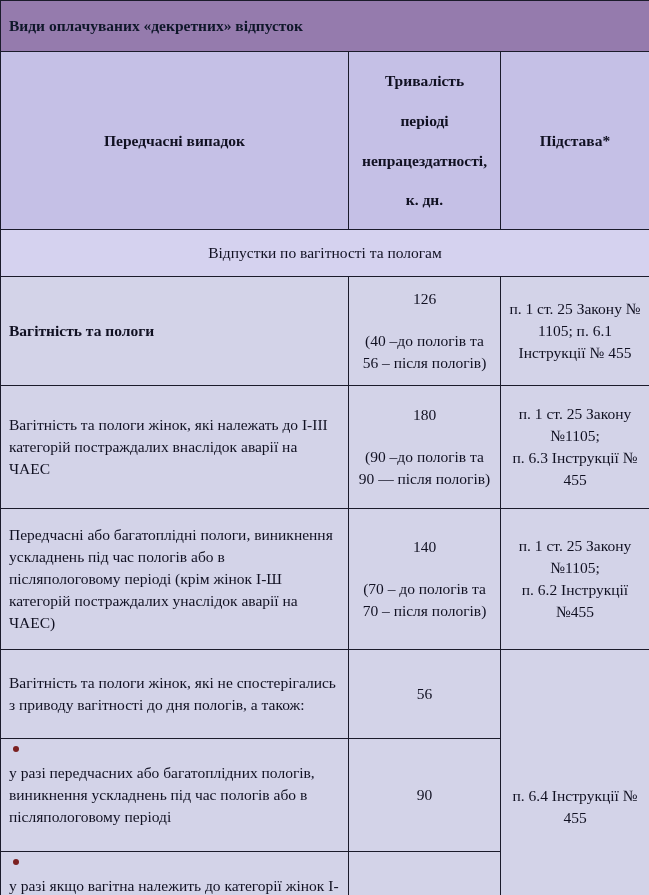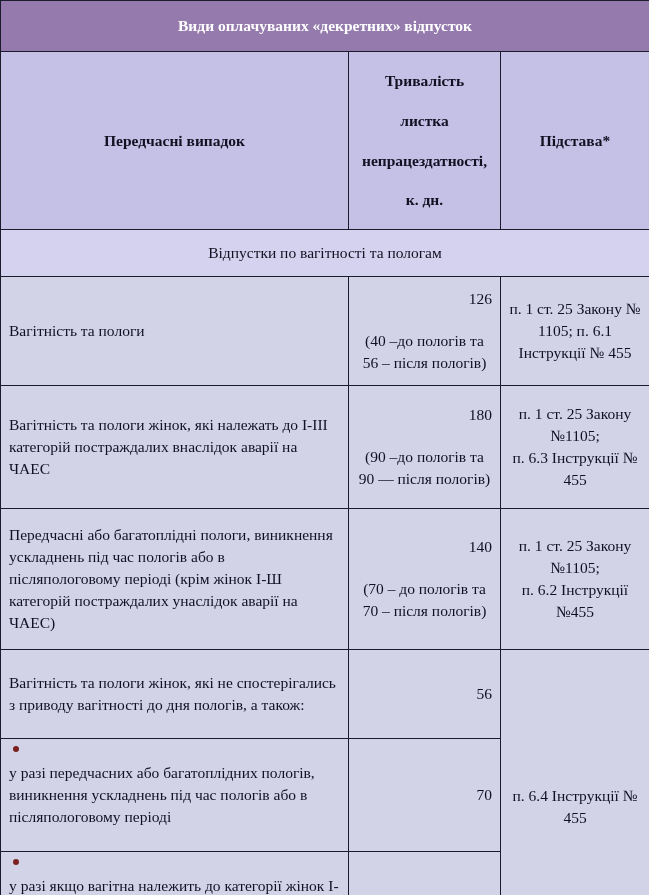--- a/index.html
+++ b/index.html
@@ -27,26 +27,25 @@
     background: #d3d3e8;
     padding: 6px 8px;
     vertical-align: middle;
     font-size: 15.5px;
     line-height: 1.42;
   }
 
   
   .title-cell {
     background: #957bad !important;
-    text-align: center;
     font-weight: bold;
     font-size: 17px;
     height: 38px;
     padding: 6px 8px;
-    color: #ffffff;
+    color: #0f172a;
     border-color: #1b1b2b;
   }
 
   
   .col-head {
     background: #c5c0e6 !important;
     text-align: center;
     font-weight: bold;
     font-size: 16px;
     vertical-align: middle;
@@ -70,21 +69,20 @@
     text-align: left;
     vertical-align: middle;
   }
   .days-cell {
     text-align: center;
     vertical-align: middle;
     line-height: 1.5;
   }
   .days-main {
     display: block;
-    text-align: right;
   }
   .days-detail {
     display: block;
     margin-top: 20px;
   }
   .basis-cell {
     text-align: center;
     vertical-align: middle;
     line-height: 1.55;
   }
@@ -130,33 +128,33 @@
   <tbody>
 
     <tr>
       <td class="title-cell" colspan="3">Види оплачуваних «декретних» відпусток</td>
     </tr>
 
     <tr>
       <td class="col-head" style="height:165px;">Передчасні випадок</td>
       <td class="col-head multi-line">
         <span>Тривалість</span><br>
-        <span>листка</span><br>
+        <span>періоді</span><br>
         <span>непрацездатності,</span><br>
         <span>к. дн.</span>
       </td>
       <td class="col-head">Підстава*</td>
     </tr>
 
     <tr>
       <td class="section-cell" colspan="3">Відпустки по вагітності та пологам</td>
     </tr>
 
     <tr>
-      <td class="case-cell" style="height:96px;">Вагітність та пологи</td>
+      <td class="case-cell" style="height:96px;font-weight:bold;">Вагітність та пологи</td>
       <td class="days-cell">
         <span class="days-main">126</span>
         <span class="days-detail">(40 –до пологів та 56 – після пологів)</span>
       </td>
       <td class="basis-cell">
         <span class="basis-part">п. 1 ст. 25 Закону № 1105; п. 6.1 Інструкції № 455</span>
       </td>
     </tr>
 
     <tr>
@@ -190,21 +188,21 @@
       </td>
       <td class="basis-cell" rowspan="3">п. 6.4 Інструкції № 455</td>
     </tr>
 
     <tr>
       <td class="case-cell bullet-row" style="height:100px;">
         <span class="bullet-dot"></span>
         <span class="bullet-text">у разі передчасних або багатоплідних пологів, виникнення ускладнень під час пологів або в післяпологовому періоді</span>
       </td>
       <td class="days-cell">
-        <span class="days-main">70</span>
+        <span class="days-main">90</span>
       </td>
     </tr>
 
     <tr>
       <td class="case-cell bullet-row" style="height:100px;">
         <span class="bullet-dot"></span>
         <span class="bullet-text">у разі якщо вагітна належить до категорії жінок I-III категорій постраждалих внаслідок аварії на ЧАЕС</span>
       </td>
       <td class="days-cell">
         

